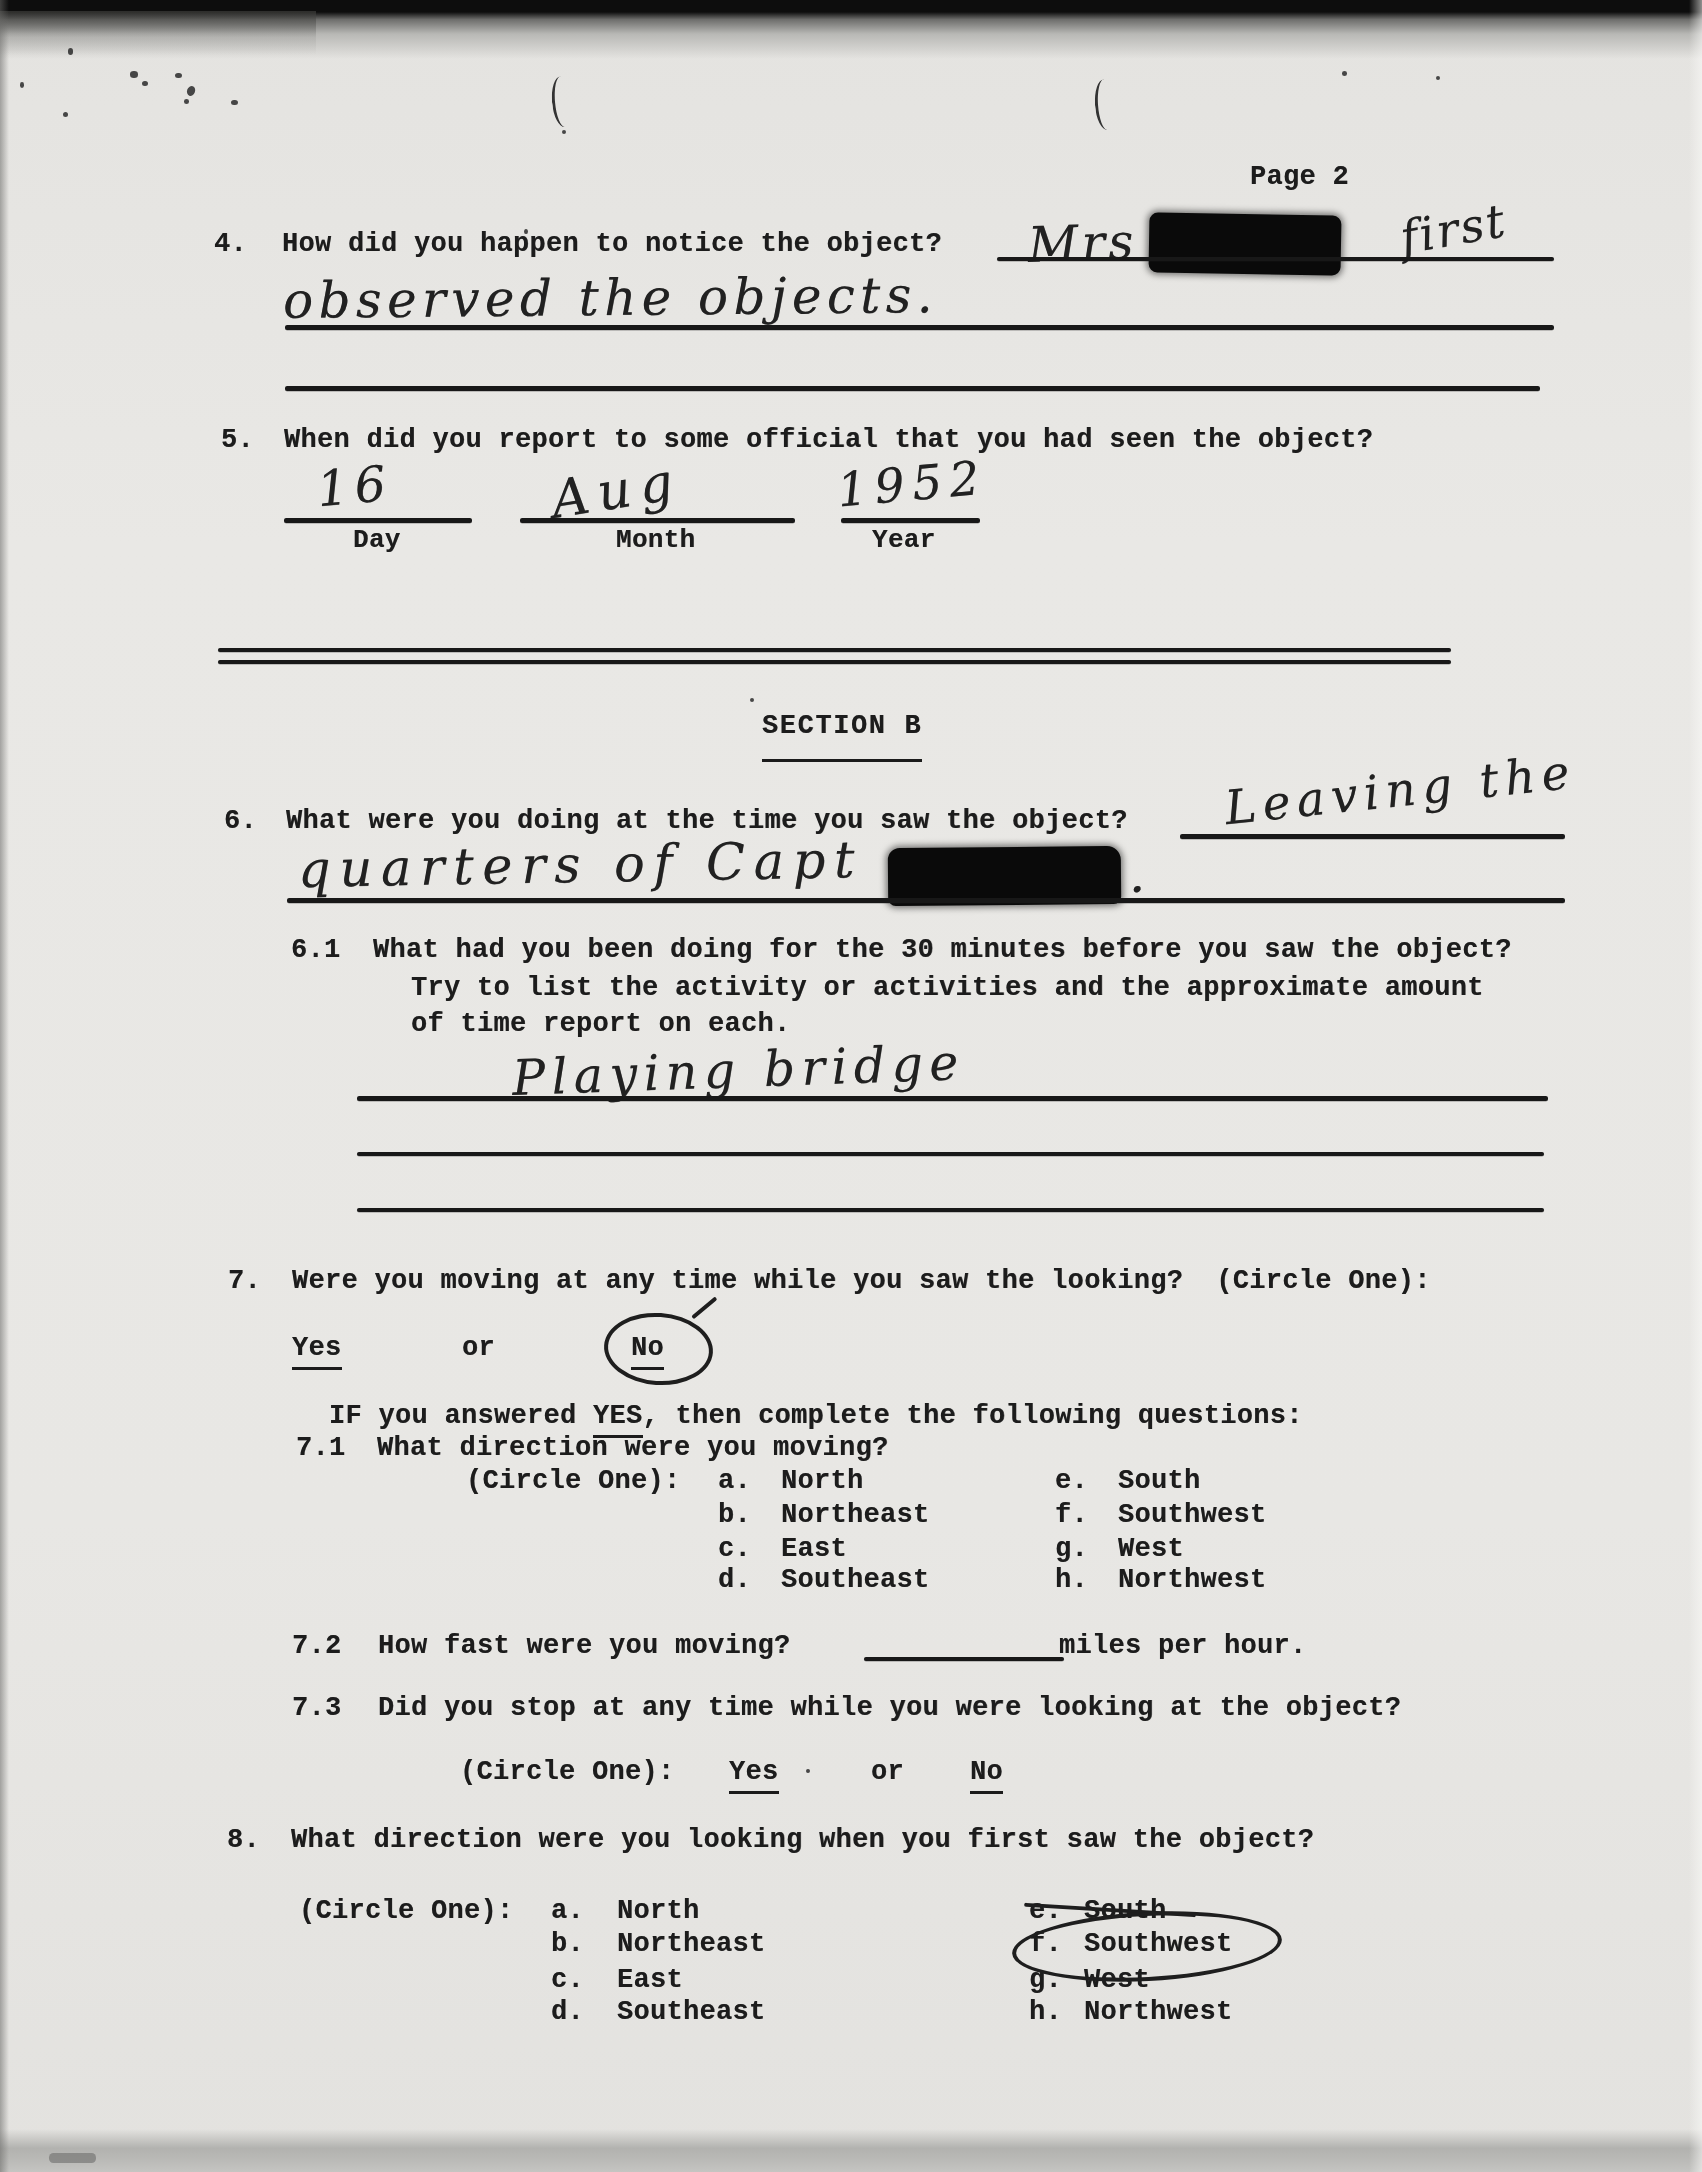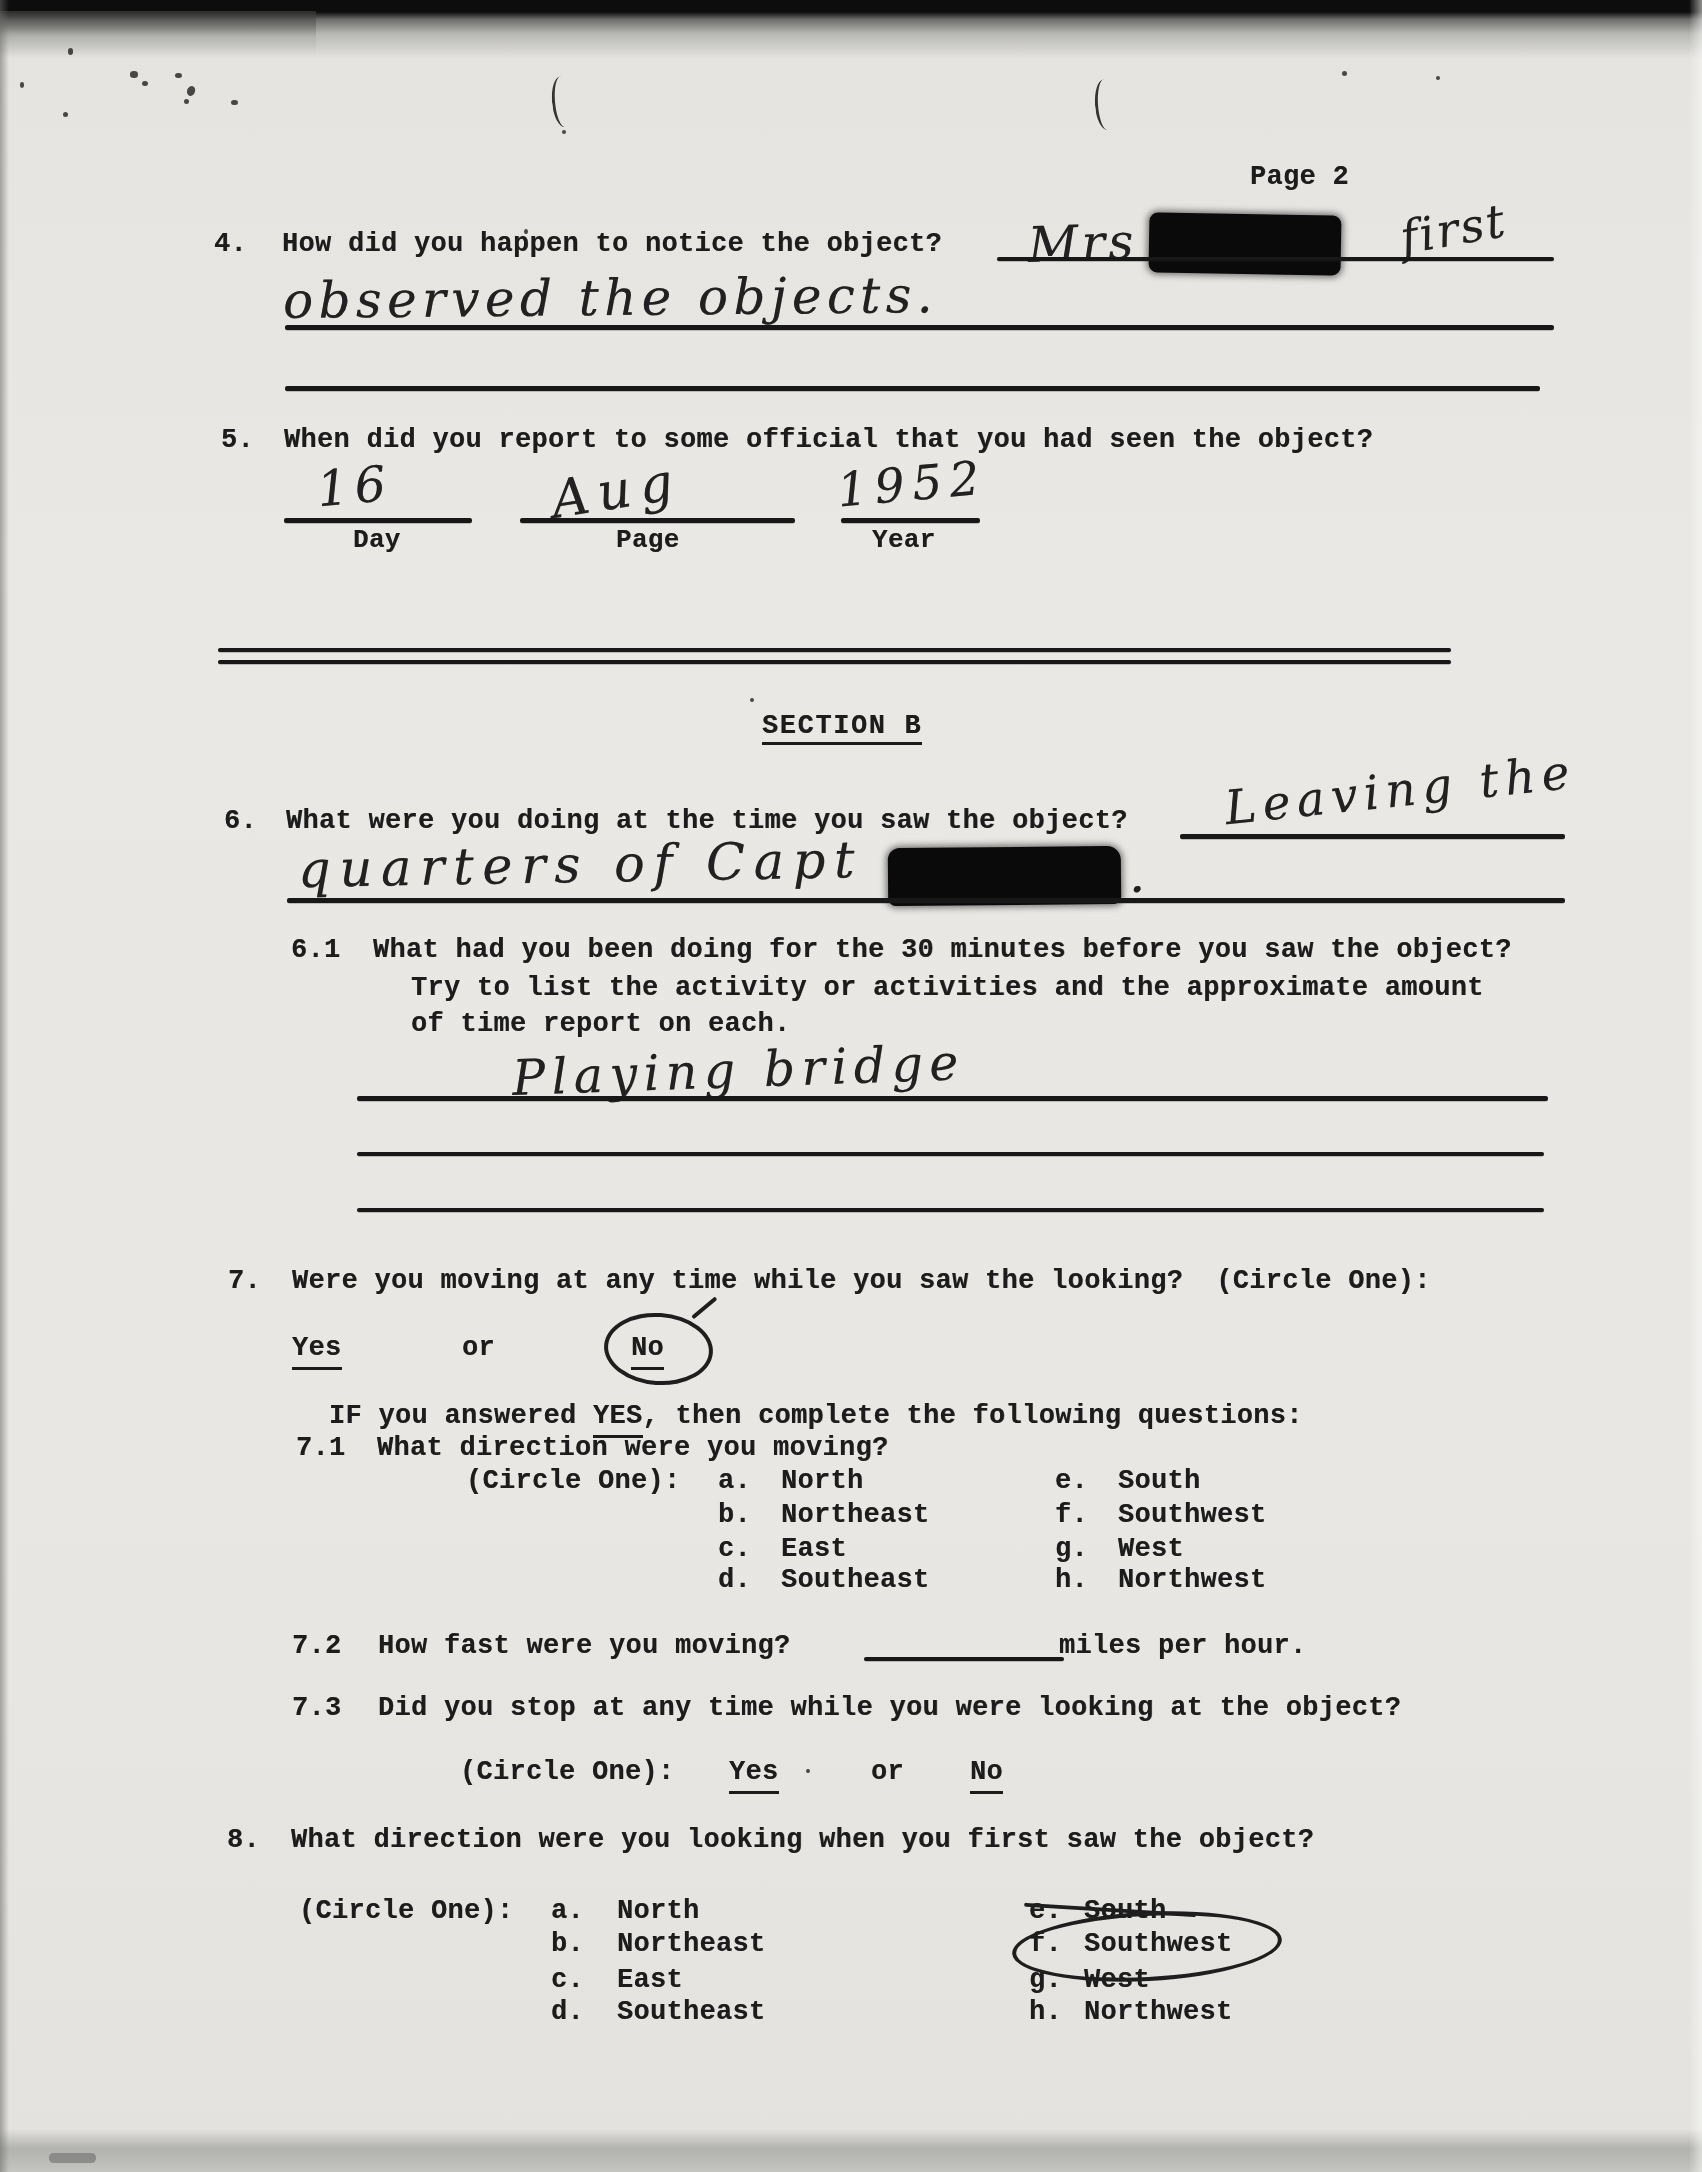--- a/index.html
+++ b/index.html
@@ -76,26 +76,26 @@
 
   <div class="tw" style="top:426px;left:221px;">5.</div>
   <div class="tw" style="top:426px;left:284px;">When did you report to some official that you had seen the object?</div>
   <div class="hw" style="top:462px;left:317px;font-size:49px;letter-spacing:6.5px;transform:rotate(-5deg);">16</div>
   <div class="hw" style="top:464px;left:551px;font-size:52px;letter-spacing:8.7px;transform:rotate(-9deg);">Aug</div>
   <div class="hw" style="top:460px;left:837px;font-size:47px;letter-spacing:7.6px;transform:rotate(-5deg);">1952</div>
   <div class="rule" style="left:284px;top:518px;width:188px;height:4.9px;"></div>
   <div class="rule" style="left:520px;top:518px;width:275px;height:4.9px;"></div>
   <div class="rule" style="left:841px;top:518px;width:139px;height:4.9px;"></div>
   <div class="tw tw-sm" style="top:526px;left:353px;">Day</div>
-  <div class="tw tw-sm" style="top:526px;left:616px;">Page</div>
+  <div class="tw tw-sm" style="top:526px;left:616px;">Month</div>
   <div class="tw tw-sm" style="top:526px;left:872px;">Year</div>
 
   <div class="rule" style="left:218px;top:648px;width:1233px;height:3.8px;"></div>
   <div class="rule" style="left:218px;top:660px;width:1233px;height:3.8px;"></div>
-  <div class="tw u" style="top:712px;left:762px;letter-spacing:1.6px;border-bottom-width:3.8px;padding-bottom:0;">SECTION B</div>
+  <div class="tw u" style="top:712px;left:762px;letter-spacing:1.6px;border-bottom-width:3.8px;padding-bottom:17px;">SECTION B</div>
 
   <div class="tw" style="top:807px;left:224px;">6.</div>
   <div class="tw" style="top:807px;left:286px;">What were you doing at the time you saw the object?</div>
   <div class="hw" style="top:766px;left:1224px;font-size:47px;letter-spacing:6.5px;transform:rotate(-6deg);">Leaving the</div>
   <div class="rule" style="left:1180px;top:834px;width:385px;height:4.9px;"></div>
   <div class="hw" style="top:839px;left:298px;font-size:51px;letter-spacing:8.7px;transform:rotate(-1deg);">quarters of Capt</div>
   <div class="redact" style="left:888px;top:847px;width:233px;height:58px;transform:rotate(-0.5deg);border-radius:12px 14px 7.6px 7.6px;"></div>
   <div class="hw" style="top:849px;left:1129px;font-size:51px;">.</div>
   <div class="rule" style="left:287px;top:898px;width:1278px;height:4.9px;"></div>
 

